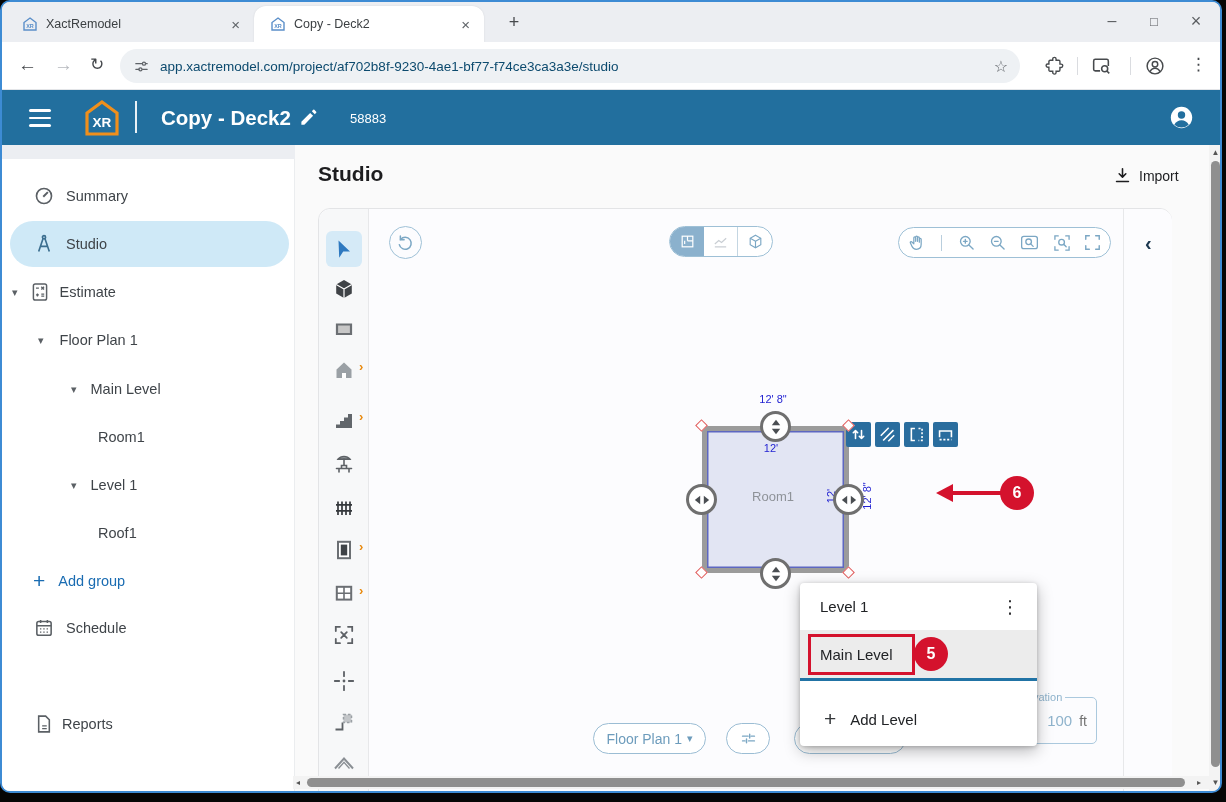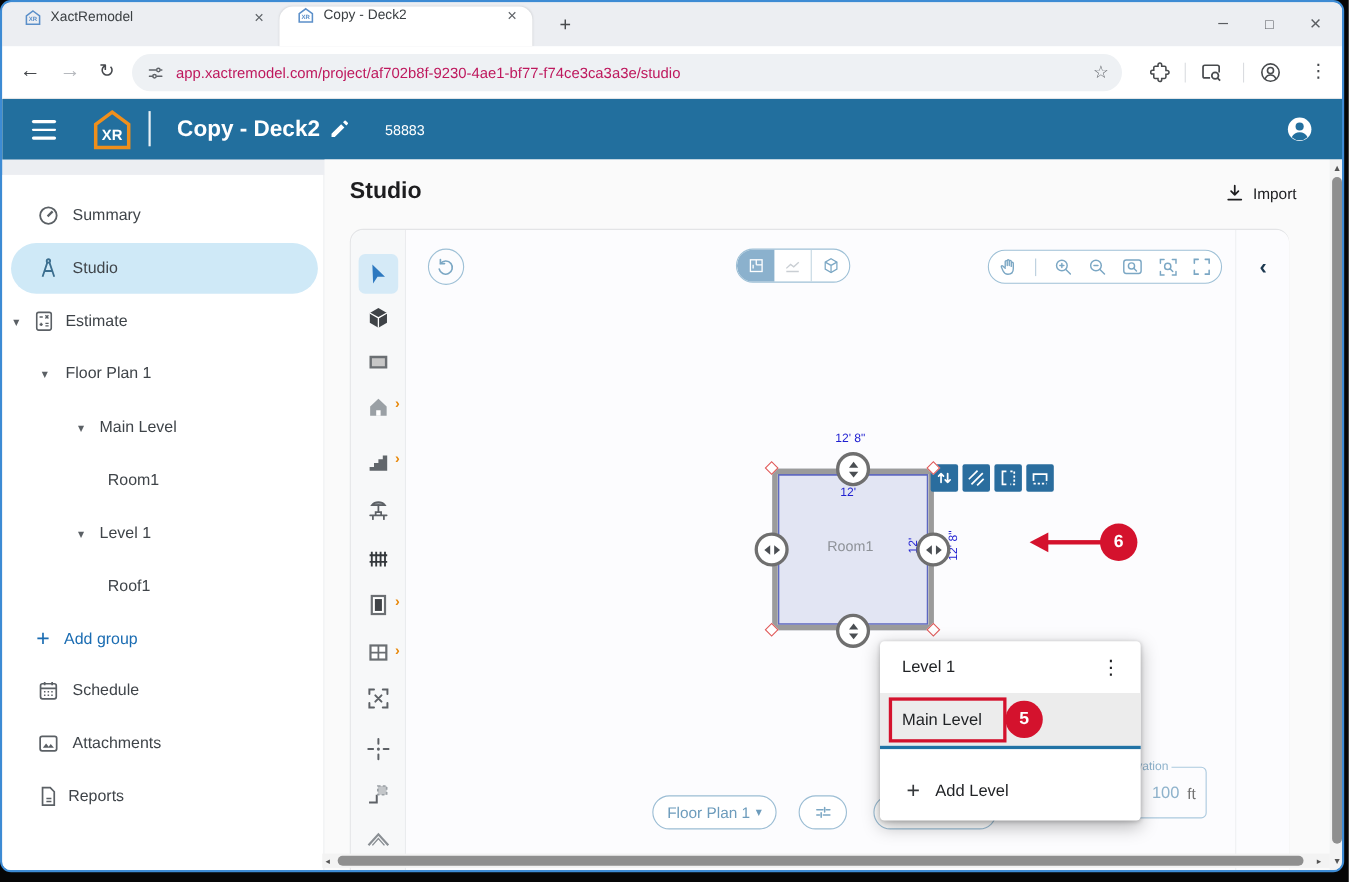--- a/index.html
+++ b/index.html
@@ -2,27 +2,27 @@
 <html><head>
 <meta charset="utf-8">
 <style>
 *{box-sizing:border-box;margin:0;padding:0}
 body{font-family:"Liberation Sans",sans-serif;background:#000}
 #stage{position:relative;width:1226px;height:802px;background:#060606;overflow:hidden}
 #frame{position:absolute;left:0;top:0;width:1222px;height:793px;background:#eceef2;border:2px solid #3d8bd4;border-radius:10px;overflow:hidden}
 .abs{position:absolute}
 .flex{display:flex;align-items:center}
 
-.tab{position:absolute;top:6px;height:32px;display:flex;font-size:12.5px;color:#3c4043}
+.tab{position:absolute;top:6px;height:32px;display:flex;align-items:center;font-size:12.5px;color:#3c4043}
 .tab .close{margin-left:auto;font-size:15px;color:#5f6368;padding:0 4px}
 .tab-active{background:#fff;border-radius:12px 12px 0 0;box-shadow:0 0 2px rgba(0,0,0,.1)}
 .navbar{position:absolute;left:0;top:40px;width:1218px;height:48px;background:#fff;border-bottom:1px solid #e3e5e8}
 .navglyph{position:absolute;font-size:19px;color:#45484c}
 .urlbar{position:absolute;left:118px;top:7px;width:900px;height:34px;background:#eef1f4;border-radius:17px;display:flex;align-items:center}
-.urltext{font-size:13.5px;color:#be185d;margin-left:10px;white-space:nowrap}
+.urltext{font-size:13.5px;color:#0c4a6e;margin-left:10px;white-space:nowrap}
 .sep{position:absolute;top:15px;width:1px;height:18px;background:#dadce0}
 
 .appbar{position:absolute;left:0;top:88px;width:1218px;height:55px;background:#226f9e}
 .bar{position:absolute;width:22px;height:2.6px;background:#fff;border-radius:2px}
 .apptitle{color:#fff;font-size:20.5px;font-weight:bold}
 
 .sidebar{position:absolute;left:0;top:157px;width:293px;height:648px;background:#fff;border-right:1px solid #ebedef}
 .srow{position:absolute;left:0;width:293px;height:34px;display:flex;align-items:center;color:#3f4449;font-size:14.5px;font-weight:500}
 .caret{font-size:11px;color:#5b6065}
 
@@ -201,27 +201,20 @@
     <div class="srow" style="top:452px">
       <svg width="22" height="22" viewBox="0 0 24 24" style="margin-left:31px">
         <g fill="none" stroke="#5b6065" stroke-width="1.7">
           <rect x="4.2" y="5" width="15.6" height="15" rx="2"></rect>
           <path d="M8.3 3.2v3.4M15.7 3.2v3.4M4.2 9.6h15.6"></path>
           <path d="M7.6 13h1.5M11.2 13h1.5M14.8 13h1.5M7.6 16.4h1.5M11.2 16.4h1.5M14.8 16.4h1.5" stroke-width="1.4"></path>
         </g>
       </svg>
       <span style="margin-left:11px">Schedule</span>
     </div>
-    <div class="srow" style="top:500px">
-      <svg width="22" height="22" viewBox="0 0 24 24" style="margin-left:31px">
-        <rect x="3.8" y="4.8" width="16.4" height="14.4" rx="2" fill="none" stroke="#5b6065" stroke-width="1.7"></rect>
-        <path d="M6.5 16l3.2-4 2.6 3 2-2.6 3.2 3.6z" fill="#5b6065"></path>
-      </svg>
-      <span style="margin-left:11px">Attachments</span>
-    </div>
     <div class="srow" style="top:548px">
       <svg width="22" height="22" viewBox="0 0 24 24" style="margin-left:31px">
         <g fill="none" stroke="#5b6065" stroke-width="1.7">
           <path d="M6.2 3.4h7.6l4 4v13.2H6.2z"></path>
               <path d="M10 14h5M10 17h5" stroke-width="1.5"></path>
         </g>
       </svg>
       <span style="margin-left:7px">Reports</span>
     </div>
   </div>

